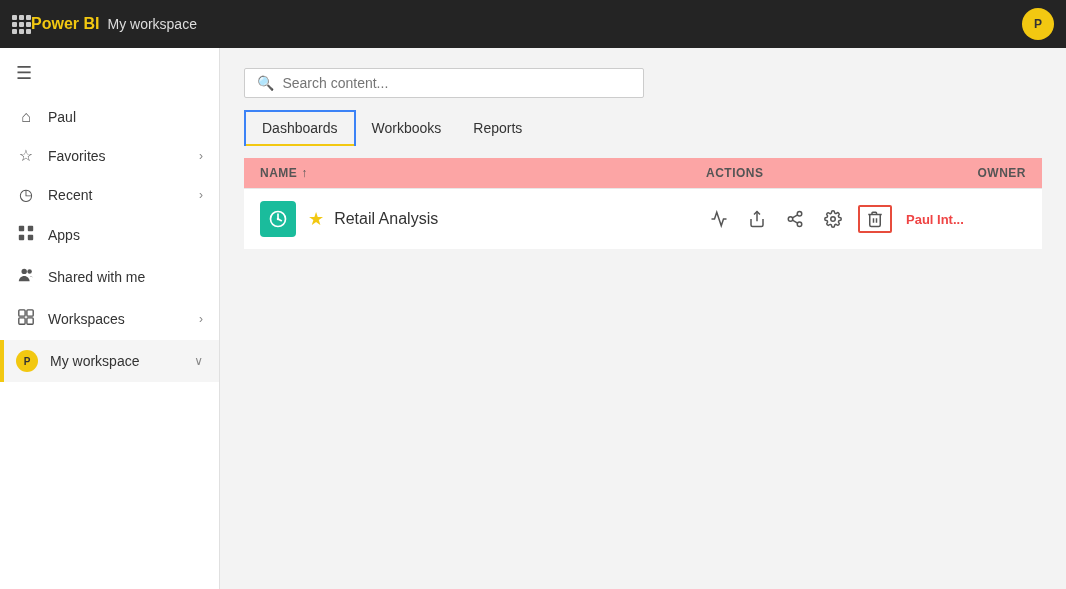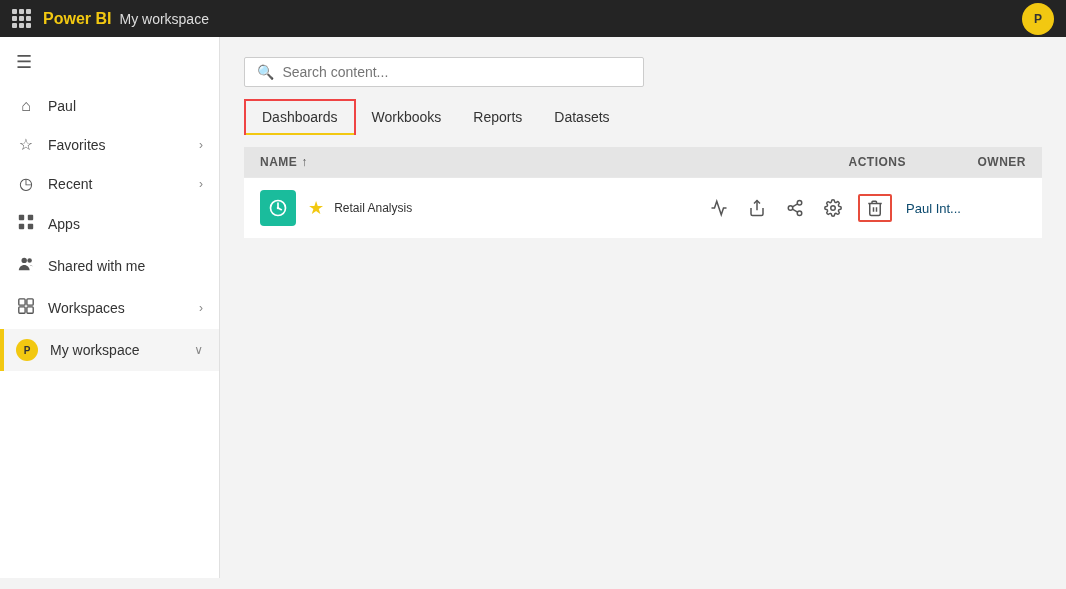--- a/index.html
+++ b/index.html
@@ -4,24 +4,23 @@
   <style>
     * { box-sizing: border-box; margin: 0; padding: 0; }
     body { font-family: 'Segoe UI', Arial, sans-serif; font-size: 14px; background: #f3f3f3; overflow: hidden; height: 589px; width: 1066px; }
 
     
     .topbar {
       display: flex;
       align-items: center;
       background: #1a1a2e;
       background: #242424;
-      height: 37px;
+      height: 48px;
       padding: 0 12px;
       color: #fff;
-      gap: 12px;
       position: relative;
       z-index: 10;
     }
     .topbar-apps-icon {
       display: grid;
       grid-template-columns: repeat(3, 5px);
       gap: 2px;
       cursor: pointer;
     }
     .topbar-apps-icon span {
@@ -169,21 +168,21 @@
     .tab {
       padding: 8px 16px;
       cursor: pointer;
       font-size: 14px;
       color: #333;
       border: none;
       background: transparent;
       position: relative;
     }
     .tab.active {
-      border: 2px solid #ef4444;
+      border: 2px solid #3b82f6;
       color: #333;
       font-weight: 500;
     }
     .tab.active::after {
       content: '';
       position: absolute;
       bottom: -2px;
       left: 0;
       right: 0;
       height: 2px;
@@ -192,29 +191,29 @@
 
     
     .content-table {
       background: #fff;
       width: 100%;
     }
     .table-header {
       display: flex;
       align-items: center;
       padding: 8px 16px;
-      background: #e5e5e5;
+      background: #fca5a5;
       font-size: 12px;
       font-weight: 600;
       color: #555;
       text-transform: uppercase;
       letter-spacing: 0.5px;
     }
     .col-name { flex: 1; display: flex; align-items: center; gap: 4px; }
-    .col-actions { width: 200px; text-align: right; }
+    .col-actions { width: 200px; text-align: left; }
     .col-owner { width: 120px; text-align: right; }
 
     .table-row {
       display: flex;
       align-items: center;
       padding: 12px 16px;
       background: #fff;
       border-top: 1px solid #e8e8e8;
     }
     .row-icon {
@@ -228,21 +227,21 @@
       margin-right: 12px;
       flex-shrink: 0;
     }
     .row-icon svg { width: 20px; height: 20px; fill: #fff; }
     .row-star {
       color: #f2c811;
       font-size: 18px;
       margin-right: 10px;
       cursor: pointer;
     }
-    .row-name { flex: 1; font-size: 12px; color: #333; cursor: pointer; }
+    .row-name { flex: 1; font-size: 16px; color: #333; cursor: pointer; }
 
     .row-actions {
       width: 200px;
       display: flex;
       align-items: center;
       gap: 12px;
     }
     .action-btn {
       background: none;
       border: none;
@@ -254,21 +253,21 @@
       align-items: center;
       justify-content: center;
     }
     .action-btn.delete {
       border: 2px solid #e74c3c;
       padding: 3px 6px;
       border-radius: 2px;
       color: #555;
     }
 
-    .row-owner { width: 120px; font-size: 13px; color: #0c4a6e; }
+    .row-owner { width: 120px; font-size: 13px; color: #ef4444; font-weight: bold; }
 
     .sort-arrow { font-size: 12px; }
   </style>
 </head>
 <body>
 
 <div class="topbar">
   <div class="topbar-apps-icon">
     <span></span>
       <span></span>
@@ -360,21 +359,20 @@
 
       <div class="search-bar">
         <span class="search-icon">🔍</span>
         <input type="text" placeholder="Search content..." style="">
       </div>
 
       <div class="tabs">
         <button class="tab active">Dashboards</button>
         <button class="tab">Workbooks</button>
         <button class="tab">Reports</button>
-        <button class="tab">Datasets</button>
       </div>
 
       <div class="content-table">
         <div class="table-header">
           <div class="col-name">
             <span>NAME</span>
             <span class="sort-arrow">↑</span>
           </div>
           <div class="col-actions">ACTIONS</div>
           <div class="col-owner">OWNER</div>

